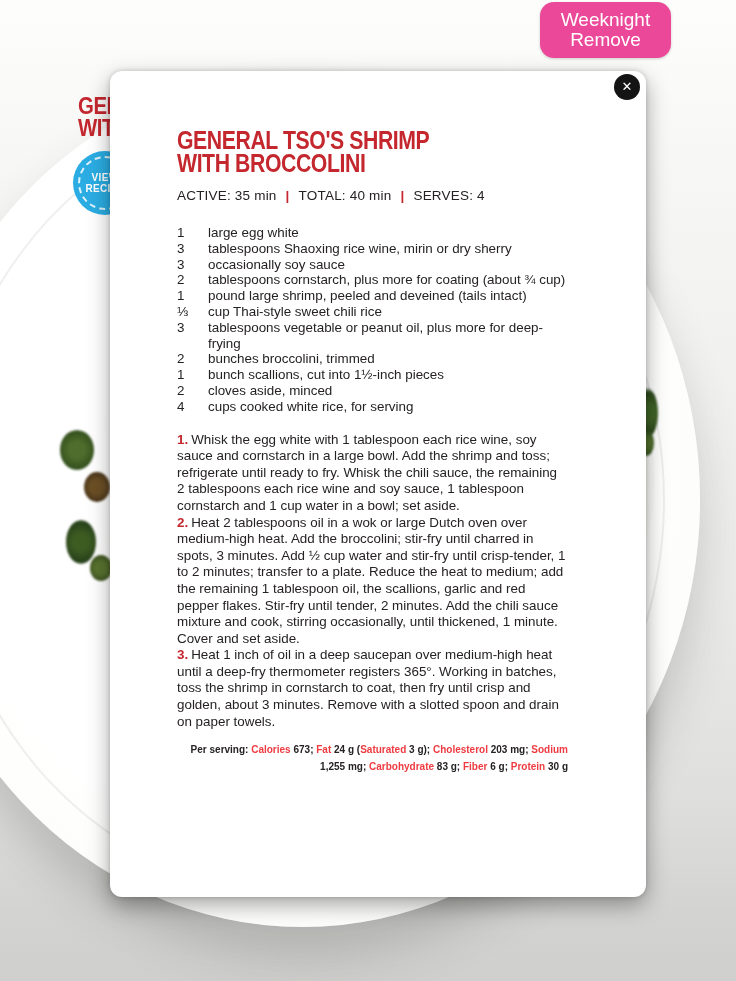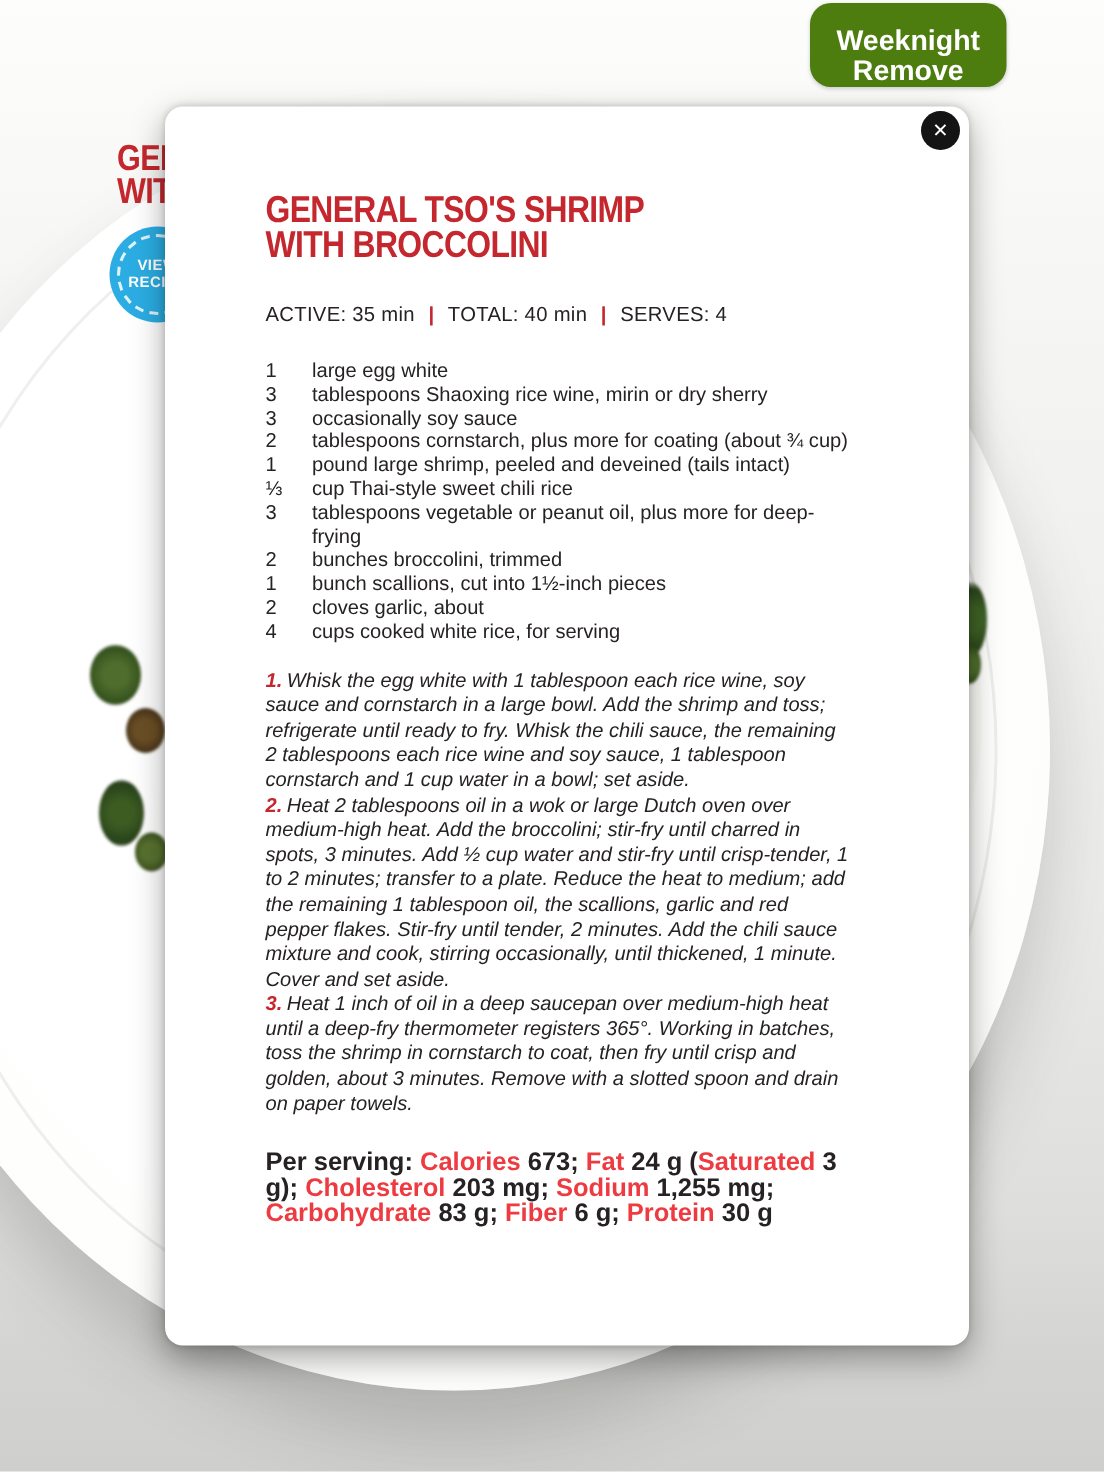--- a/index.html
+++ b/index.html
@@ -51,23 +51,23 @@
   }
   .video-badge .dash {
     width:54px; height:54px; border-radius:50%; border:2px dashed rgba(255,255,255,0.85);
     display:flex; flex-direction:column; align-items:center; justify-content:center;
     color:#fff; font-weight:bold; font-size:10px; line-height:11px; letter-spacing:0.3px;
   }
 
   
   .brand-badge {
     position:absolute; left:540px; top:2px; width:131px; height:56px; z-index:8;
-    background:#4d7c0f; border-radius:14px;
-    display:flex; flex-direction:column; align-items:center; justify-content:flex-end;
-    color:#ffffff; font-weight:bold; font-size:19px; line-height:20px;
+    background:#ec4899; border-radius:14px;
+    display:flex; flex-direction:column; align-items:center; justify-content:center;
+    color:#ffffff; font-weight:normal; font-size:19px; line-height:20px;
     box-shadow:0 1px 3px rgba(0,0,0,0.18);
   }
 
   
   .modal {
     position:absolute; left:110px; top:71px; width:536px; height:826px; z-index:6;
     background:#ffffff; border-radius:12px;
     box-shadow:0 8px 22px rgba(0,0,0,0.35), 0 0 5px rgba(0,0,0,0.18);
   }
   .close-btn {
@@ -78,32 +78,32 @@
   }
   .content { padding:58px 78px 0 67px; }
 
   .title {
     color:#c4272e; font-weight:bold; font-size:25px; line-height:23px;
     letter-spacing:-0.5px; transform:scaleX(0.85); transform-origin:left top;
     white-space:nowrap;
   }
   .title span { display:block; }
 
-  .meta { margin-top:27px; font-size:13.5px; letter-spacing:0.2px; color:#262223; }
+  .meta { margin-top:13px; font-size:13.5px; letter-spacing:0.2px; color:#262223; }
   .meta .sep { color:#c4272e; font-weight:bold; margin:0 9px; }
 
   .ingredients { margin-top:22px; font-size:13.4px; line-height:15.8px; }
   .ing-row { display:grid; grid-template-columns:31px 1fr; }
   .ing-row.full .ing-text { grid-column:1 / 3; }
 
-  .steps { margin-top:17px; font-size:13.4px; line-height:16.6px;font-style:italic; }
+  .steps { margin-top:17px; font-size:13.4px; line-height:16.6px; }
   .steps p { margin:0; }
   .snum { color:#c4272e; font-weight:bold; margin-right:3px; }
 
-  .nutrition { margin-top:23px; font-size:17px; line-height:16.8px; font-weight:bold; }
+  .nutrition { margin-top:12px; font-size:10px; line-height:16.8px; font-weight:bold;text-align:right; }
   .nprefix { color:#262223; }
   .nlabel  { color:#ee3b41; }
   .nval    { color:#262223; }
 </style>
 </head>
 <body>
 
 <div class="stage">
   <div class="plate"></div>
   <div class="rim"></div>
@@ -180,21 +180,21 @@
       <div class="ing-row">
           <span class="ing-qty">2</span>
           <span class="ing-text">bunches broccolini, trimmed</span>
         </div>
       <div class="ing-row">
           <span class="ing-qty">1</span>
           <span class="ing-text">bunch scallions, cut into 1½-inch pieces</span>
         </div>
       <div class="ing-row">
           <span class="ing-qty">2</span>
-          <span class="ing-text">cloves garlic, about</span>
+          <span class="ing-text">cloves aside, minced</span>
         </div>
       <div class="ing-row">
           <span class="ing-qty">4</span>
           <span class="ing-text">cups cooked white rice, for serving</span>
         </div>
     </div>
 
     <div class="steps">
       <p><span class="snum">1.</span><span>Whisk the egg white with 1 tablespoon each rice wine, soy sauce and cornstarch in a large bowl. Add the shrimp and toss; refrigerate until ready to fry. Whisk the chili sauce, the remaining 2 tablespoons each rice wine and soy sauce, 1 tablespoon cornstarch and 1 cup water in a bowl; set aside.</span></p>
       <p><span class="snum">2.</span><span>Heat 2 tablespoons oil in a wok or large Dutch oven over medium-high heat. Add the broccolini; stir-fry until charred in spots, 3 minutes. Add ½ cup water and stir-fry until crisp-tender, 1 to 2 minutes; transfer to a plate. Reduce the heat to medium; add the remaining 1 tablespoon oil, the scallions, garlic and red pepper flakes. Stir-fry until tender, 2 minutes. Add the chili sauce mixture and cook, stirring occasionally, until thickened, 1 minute. Cover and set aside.</span></p>

